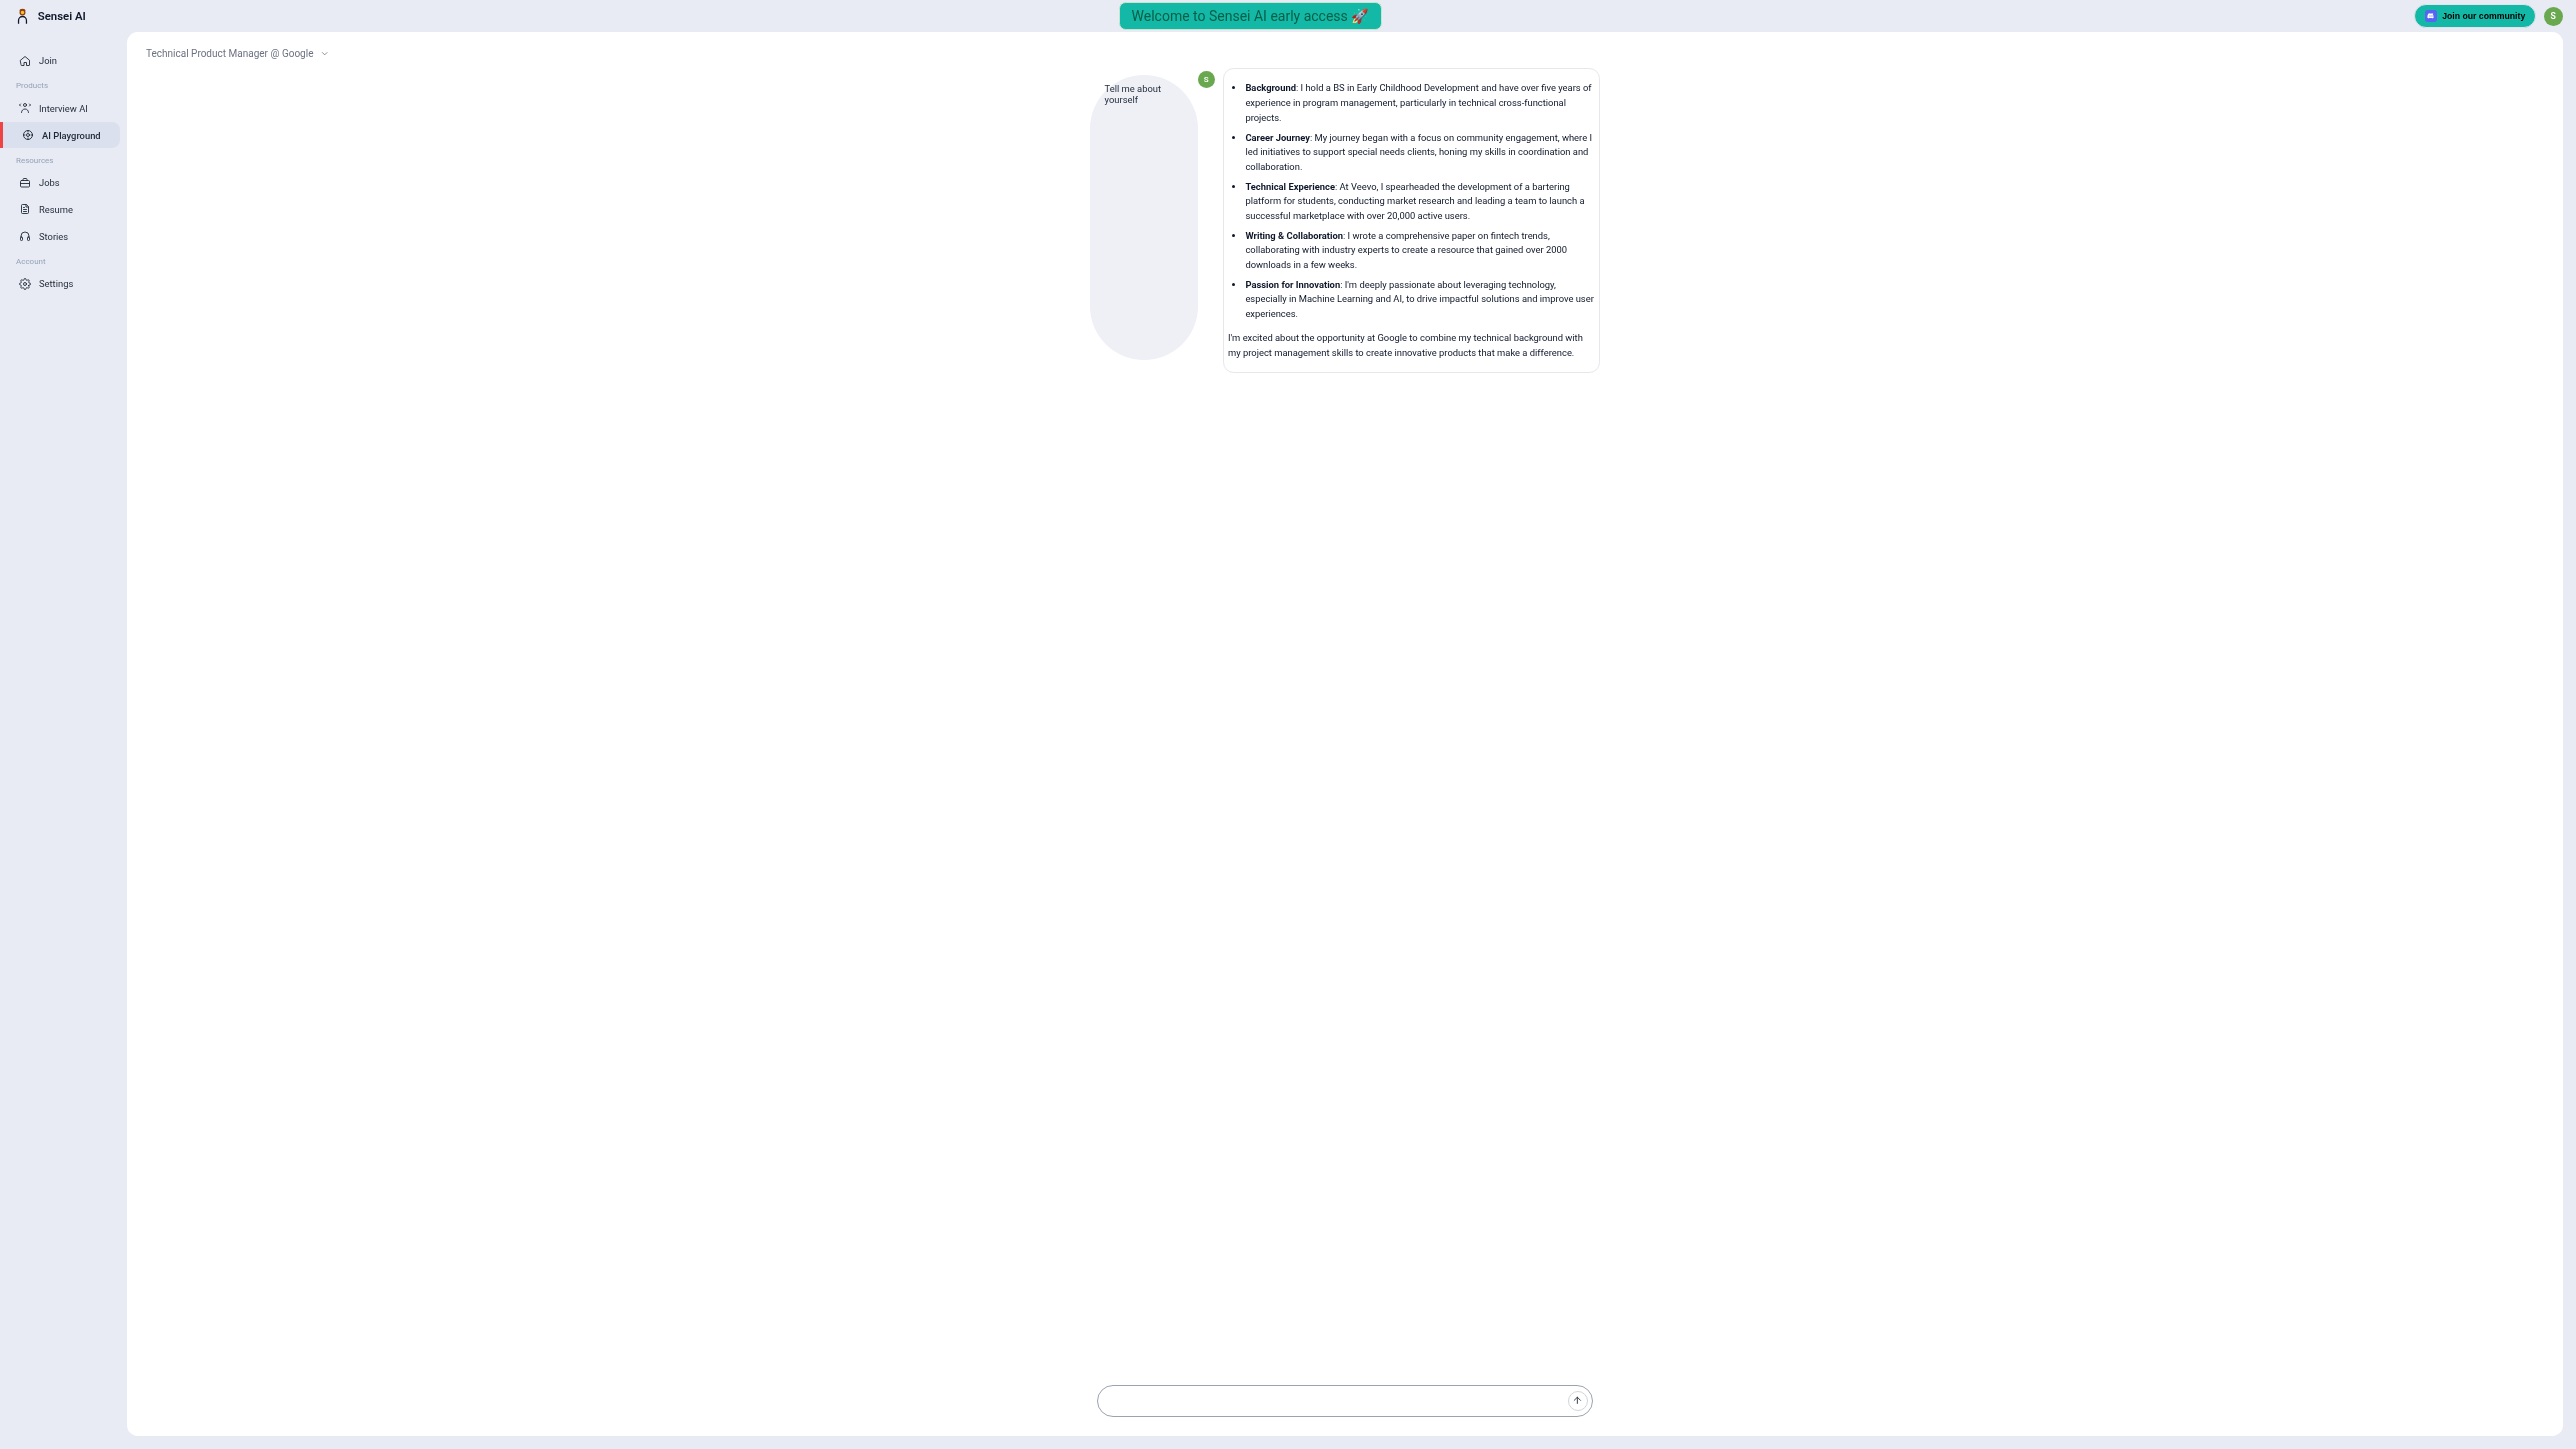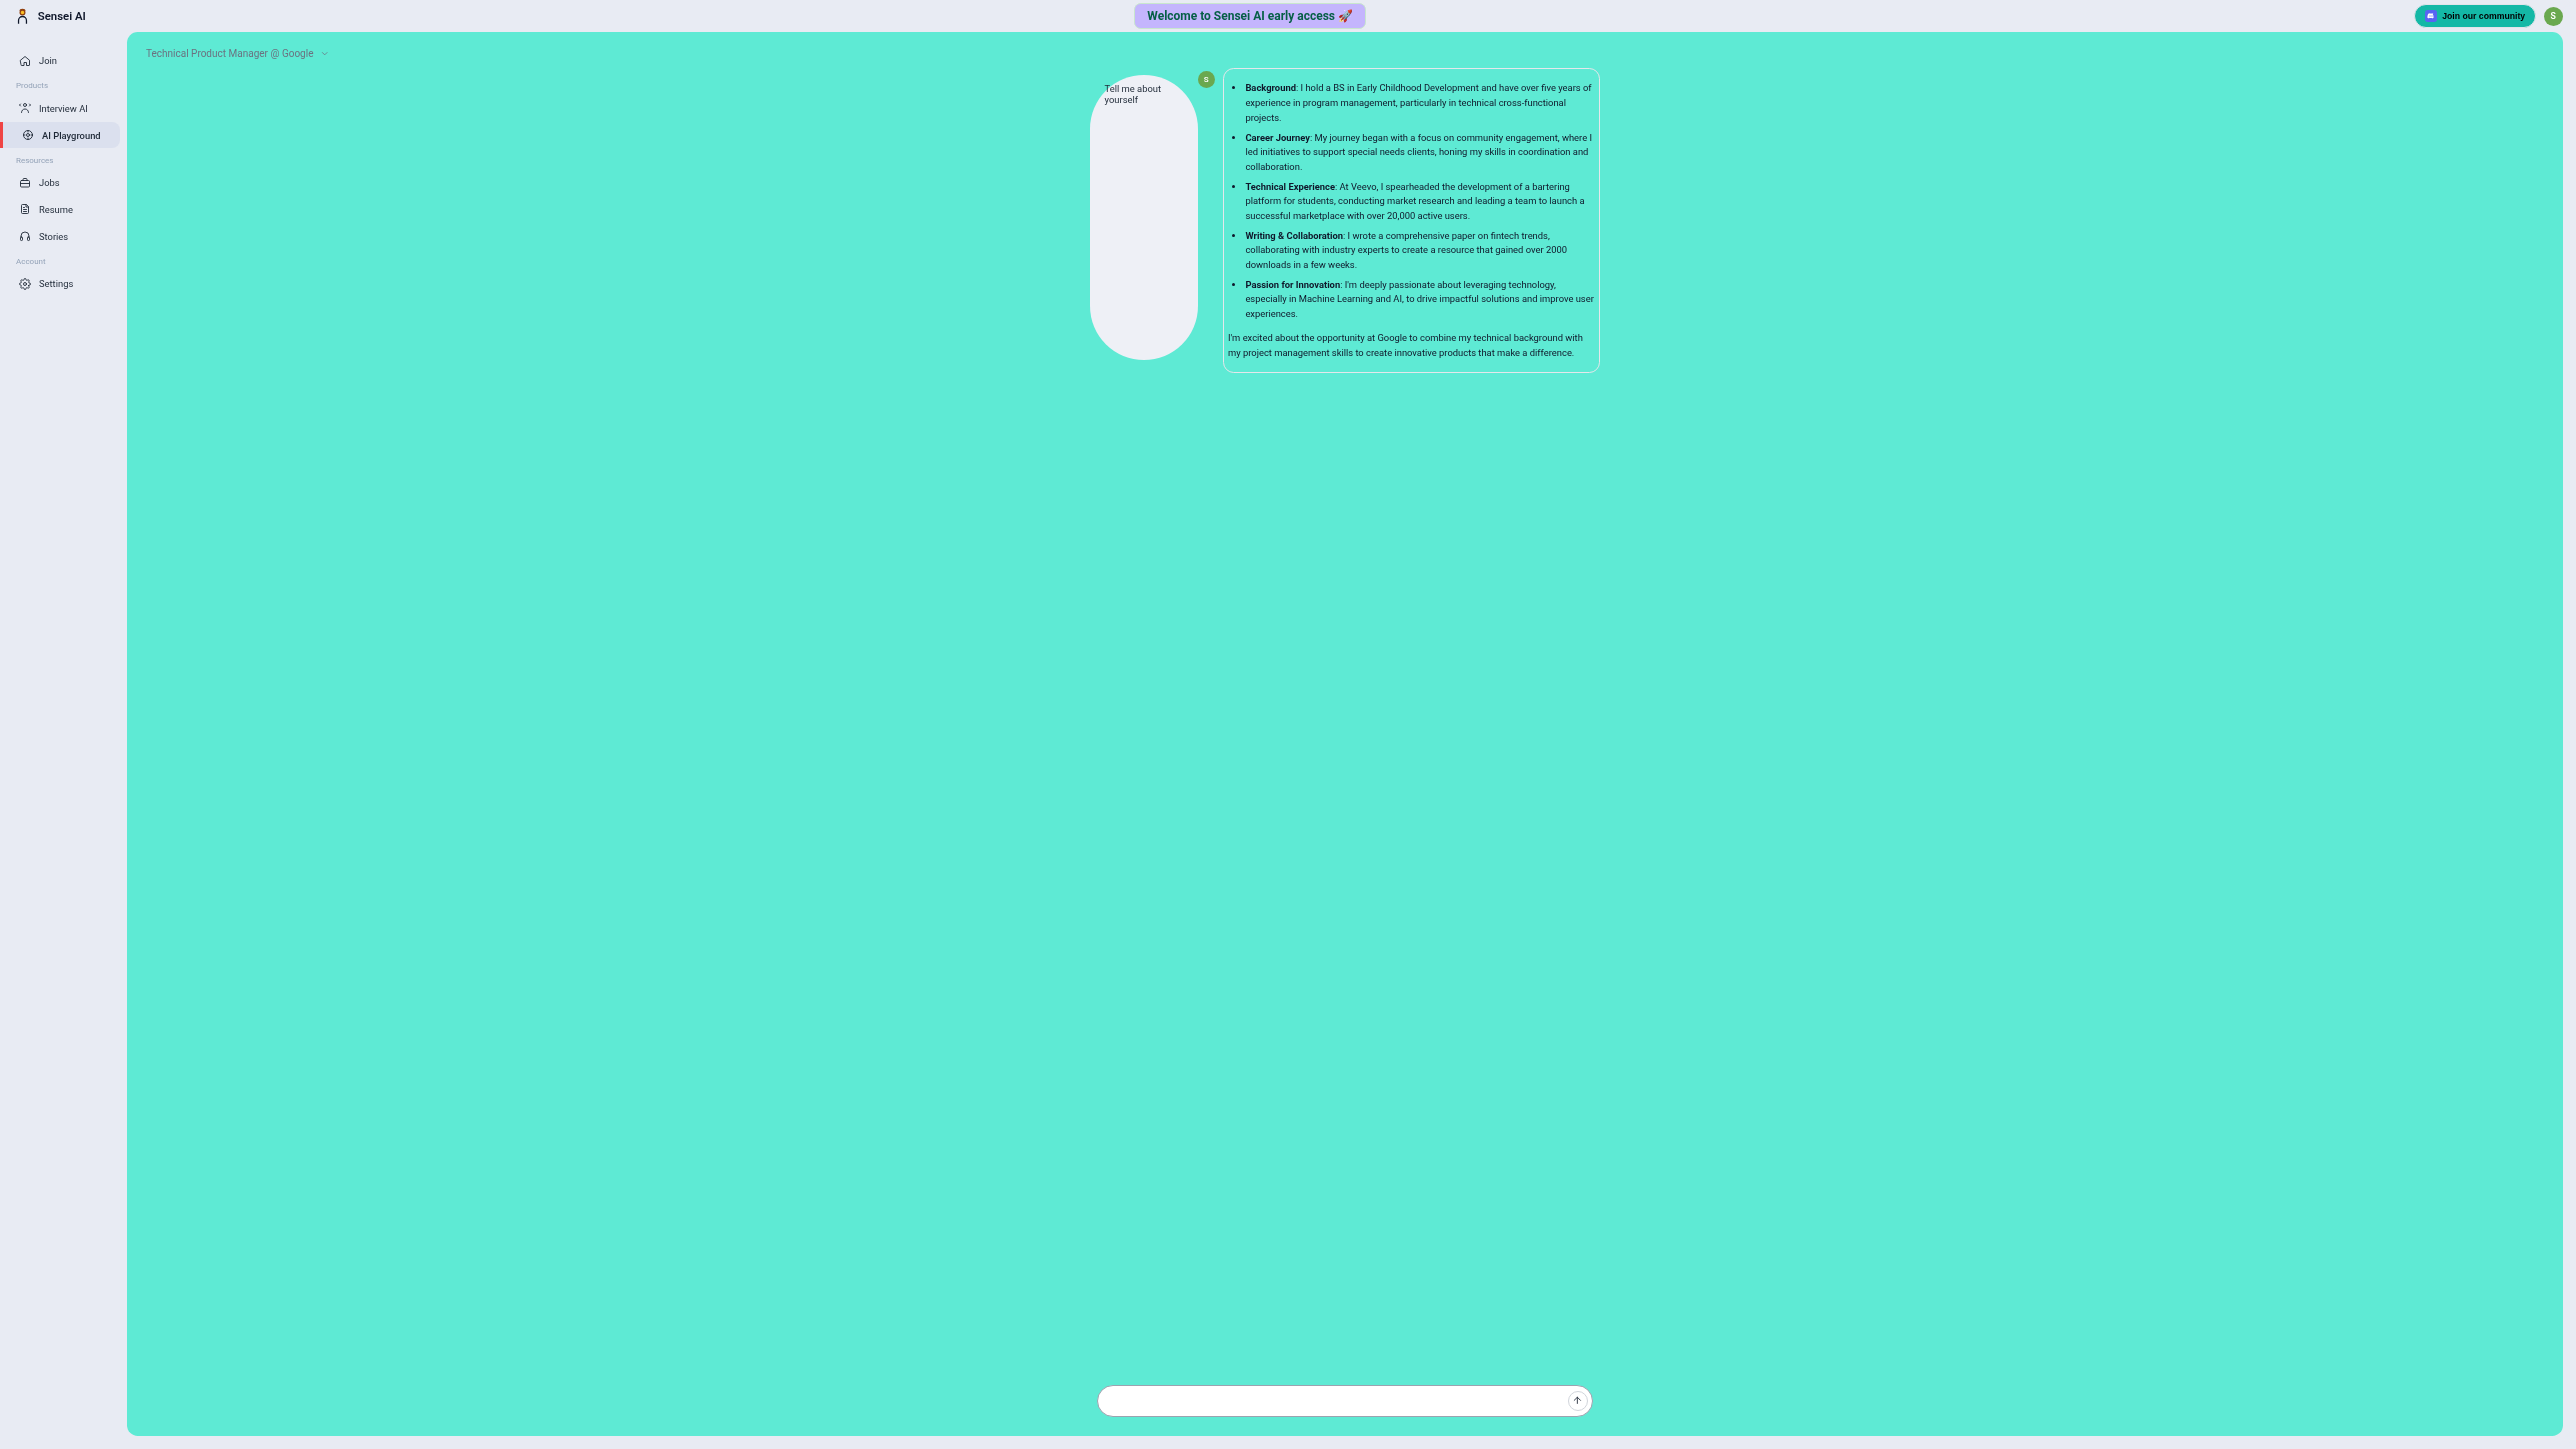--- a/index.html
+++ b/index.html
@@ -25,27 +25,27 @@
     align-items: center;
     gap: 5.4px;
   }
   .brand-logo {
     width: 19px; height: 19px;
     display: flex; align-items: center; justify-content: center;
   }
   .brand-name { font-weight: 600; font-size: 11.4px; color: #0f172a; }
 
   .welcome-pill {
-    background: #c4b5fd;
+    background: #14b8a6;
     color: #065f46;
     border: 0.7px solid #c8e6cd;
     padding: 5.4px 12px;
     border-radius: 6.7px;
-    font-size: 12px;
-    font-weight: 700;
+    font-size: 14px;
+    font-weight: 400;
   }
 
   .header-right { display: flex; align-items: center; gap: 8px; }
   .community-btn {
     display: flex; align-items: center; gap: 5.4px;
     background: #14b8a6;
     border: 0.7px solid #e2e4ea;
     padding: 5.4px 9.4px;
     border-radius: 670px;
     font-size: 8.7px;
@@ -99,21 +99,21 @@
   }
   .nav-item .nav-icon {
     width: 12px; height: 12px; flex: 0 0 12px;
     display: flex; align-items: center; justify-content: center;
   }
   .nav-icon svg { width: 12px; height: 12px; stroke: #1f2937; }
 
   
   .main-wrap { flex: 1; padding: 0 13.4px 13.4px 0; }
   .main-panel {
-    background: #5eead4;
+    background: #ffffff;
     border-radius: 10.7px;
     height: 100%;
     display: flex;
     flex-direction: column;
   }
   .panel-header {
     display: flex; align-items: center; gap: 6.7px;
     padding: 16px 19px 2.7px 19px;
   }
   .context-title { color: #6b7280; font-size: 10px; }

